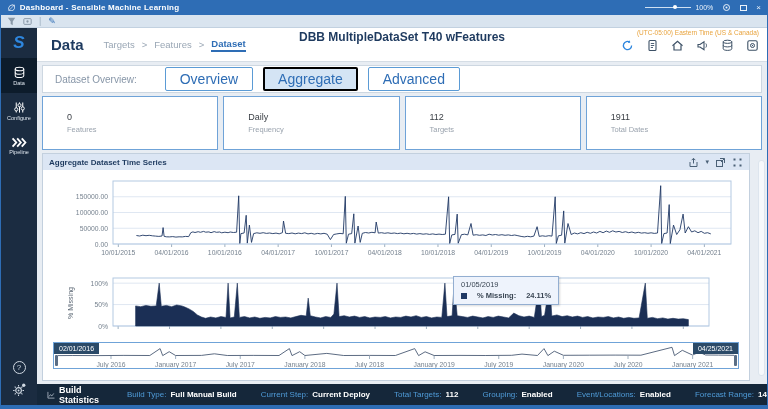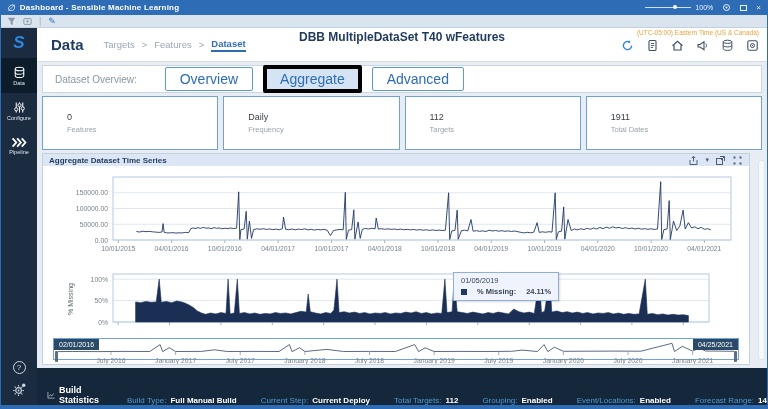--- a/index.html
+++ b/index.html
@@ -44,21 +44,21 @@
   .header-right { position:absolute; right:8px; top:1px; text-align:right; }
   .tz { font-size:6.5px; color:#e8a33d; }
   .hicons { display:flex; gap:12px; margin-top:3px; justify-content:flex-end; }
   .hicons svg { display:block; }
 
   
   .content { flex:1; padding:3px 5px; display:flex; flex-direction:column; min-height:0; position:relative; }
   .tabsrow { background:#fff; border:1px solid #cdd7e1; height:28px; display:flex; align-items:center; padding-left:12px; gap:10px; }
   .tabsrow .ovlabel { font-size:10px; color:#8796a8; margin-right:18px; }
   .tabbtn { font-size:14px; color:#2e6db5; background:#fff; border:1px solid #5b9bd5; border-radius:2px; padding:3px 14px; cursor:pointer; font-family:inherit; }
-  .tabbtn.selected { background:#d4e4f4; border:4px solid #000000; padding:2px 13px; }
+  .tabbtn.selected { background:#d4e4f4; border:2px solid #000000; padding:2px 13px; }
 
   .cards { display:flex; gap:5px; margin-top:3px; }
   .card { flex:1; height:54px; background:#fff; border:1px solid #6fa3d8; display:flex; flex-direction:column; justify-content:center; padding-left:24px; gap:3px; }
   .card .val { font-size:9px; color:#3a3f45; }
   .card .cap { font-size:7.5px; color:#9aa3ae; }
 
   .panel { margin-top:3px; margin-right:12px; background:#fff; border:1px solid #c3d0de; flex:1; display:flex; flex-direction:column; min-height:0; }
   .panel-head { height:16px; background:#dce6f4; display:flex; align-items:center; padding:0 6px; }
   .panel-head .pt { font-size:8px; font-weight:bold; color:#1e3a5f; }
   .panel-head .pics { margin-left:auto; display:flex; align-items:center; gap:6px; color:#4a6076; }
@@ -77,21 +77,21 @@
   .badge { position:absolute; top:0; background:#2b4a68; color:#fff; font-size:7px; padding:2px 5px; z-index:4; }
   .badge.left { left:0; }
   .badge.right { right:0; }
   .shandle { position:absolute; width:3px; height:11px; background:#5a6e86; border-radius:1px; top:12px; z-index:4; }
   .shandle.l { left:1px; } .shandle.r { right:1px; }
   .sliderchart { position:absolute; inset:0; }
 
   .scrollstrip { position:absolute; right:2px; top:98px; width:7px; bottom:8px; background:#f6f9fc; border:1px solid #dde5ee; border-radius:3px; }
 
   
-  .buildbar { height:37px; background:#15273a; display:flex; align-items:flex-end; padding:0 10px; gap:24px; }
+  .buildbar { height:21px; background:#15273a; display:flex; align-items:center; padding:0 10px; gap:24px; }
   .buildbar .btitle { display:flex; align-items:center; gap:4px; color:#fff; font-size:9px; font-weight:bold; }
   .field { display:flex; align-items:center; gap:4px; white-space:nowrap; }
   .field .fl { font-size:8px; color:#4f9bd8; }
   .field .fv { font-size:8px; color:#fff; font-weight:bold; }
   .restart { margin-left:auto; background:#3f87c9; border:none; color:#fff; font-size:8.5px; padding:3px 18px; border-radius:2px; cursor:pointer; font-family:inherit; }
 
   .bottomframe { height:4px; background:#2e6db5; }
 
   svg text { font-family:"Liberation Sans", sans-serif; }
 </style>

